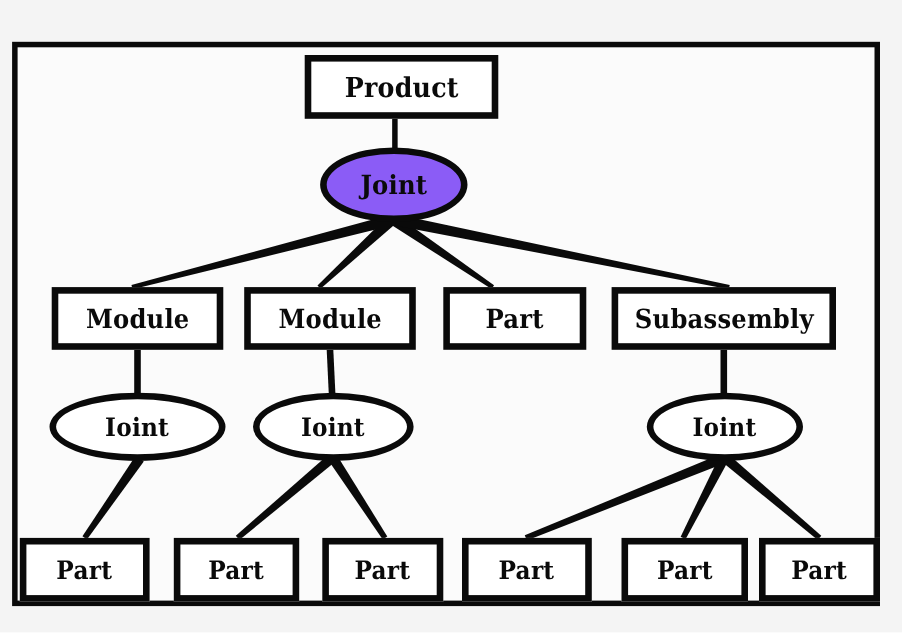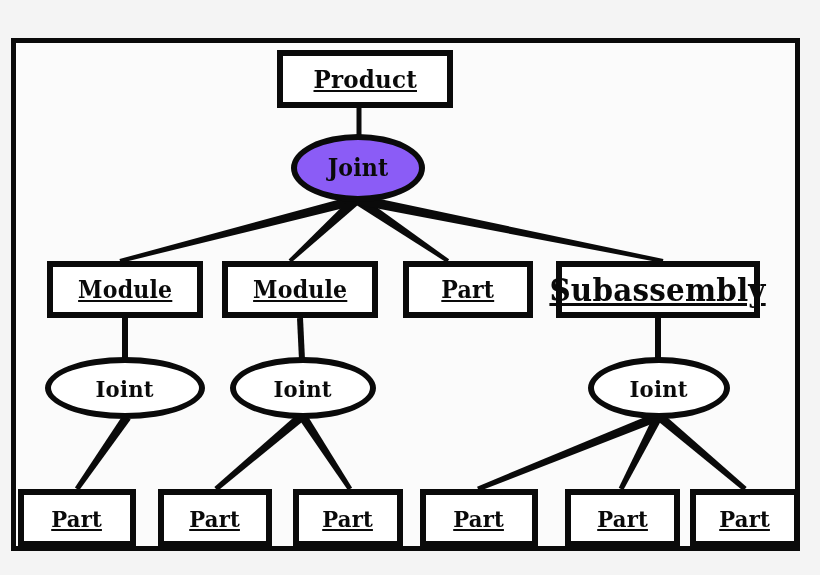--- a/index.html
+++ b/index.html
@@ -39,21 +39,20 @@
     justify-content: center;
     box-sizing: border-box;
     background: #ffffff;
     color: #0a0a0a;
     font-weight: bold;
     letter-spacing: 0.2px;
     white-space: nowrap;
   }
   .box {
     border: 6px solid #a3a3a3;
-    text-decoration: underline;
   }
   .ellipse {
     border: 6px solid #0a0a0a;
     border-radius: 50%;
   }
   .lbl {
     display: block;
     line-height: 1;
     transform: scaleX(0.92);
   }
@@ -93,21 +92,21 @@
       </div>
       <div class="node box" style="left: 47px; top: 261px; width: 156px; height: 57px; font-size: 24px; background: rgb(255, 255, 255); border-color: rgb(10, 10, 10);">
         <span class="lbl">Module</span>
       </div>
       <div class="node box" style="left: 222px; top: 261px; width: 156px; height: 57px; font-size: 24px; background: rgb(255, 255, 255); border-color: rgb(10, 10, 10);">
         <span class="lbl">Module</span>
       </div>
       <div class="node box" style="left: 403px; top: 261px; width: 130px; height: 57px; font-size: 24px; background: rgb(255, 255, 255); border-color: rgb(10, 10, 10);">
         <span class="lbl">Part</span>
       </div>
-      <div class="node box" style="left: 556px; top: 261px; width: 204px; height: 57px; font-size: 32px; background: rgb(255, 255, 255); border-color: rgb(10, 10, 10);">
+      <div class="node box" style="left: 556px; top: 261px; width: 204px; height: 57px; font-size: 24px; background: rgb(255, 255, 255); border-color: rgb(10, 10, 10);">
         <span class="lbl">Subassembly</span>
       </div>
       <div class="node ellipse" style="left: 45px; top: 357px; width: 160px; height: 62px; font-size: 23px; background: rgb(255, 255, 255); border-color: rgb(10, 10, 10);">
         <span class="lbl">Ioint</span>
       </div>
       <div class="node ellipse" style="left: 230px; top: 357px; width: 146px; height: 62px; font-size: 23px; background: rgb(255, 255, 255); border-color: rgb(10, 10, 10);">
         <span class="lbl">Ioint</span>
       </div>
       <div class="node ellipse" style="left: 588px; top: 357px; width: 142px; height: 62px; font-size: 23px; background: rgb(255, 255, 255); border-color: rgb(10, 10, 10);">
         <span class="lbl">Ioint</span>

